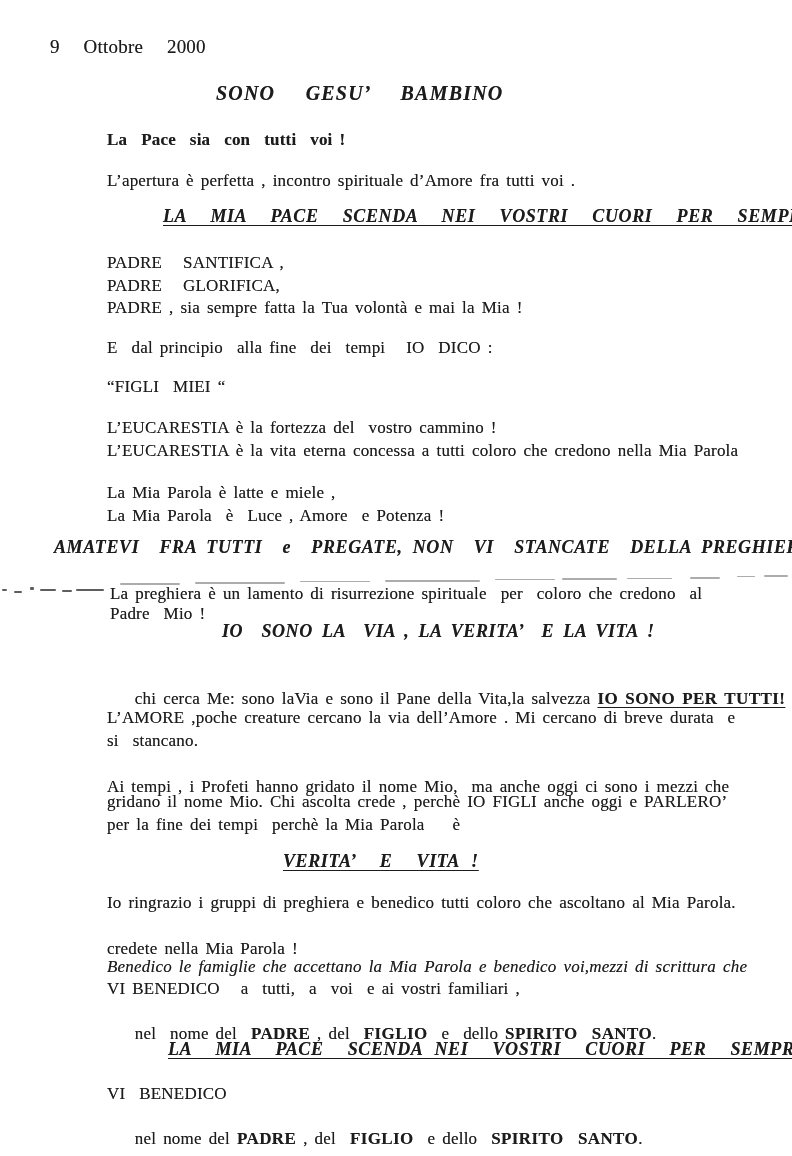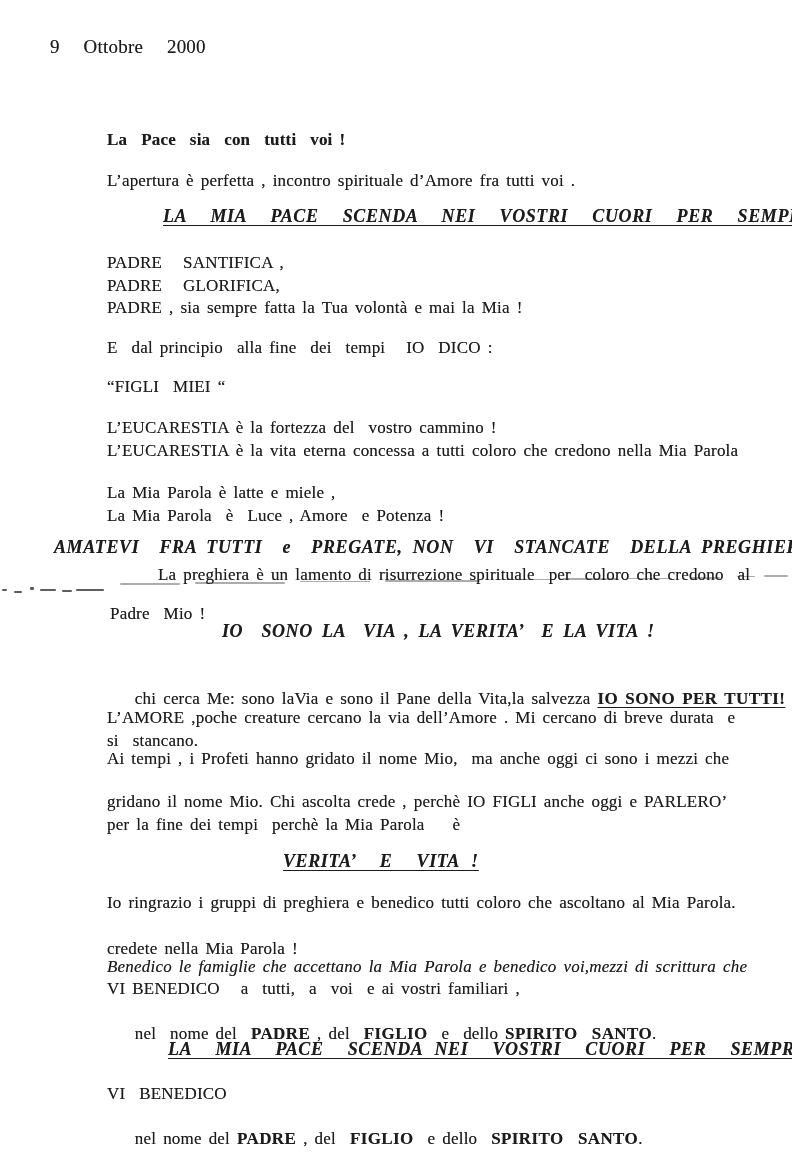--- a/index.html
+++ b/index.html
@@ -34,20 +34,21 @@
   .artifact { position:absolute; background:#5e5e5e; border-radius:1px; }
   .artifact.faint { background:rgba(70,70,70,0.45); }
 </style>
 </head>
 <body>
 
 <div class="page">
 
   <div class="line date-line" style="left:50px; top:36px;">9  Ottobre  2000</div>
 
+  <div class="line doc-title" style="left:216px; top:82px;">SONO  GESU’  BAMBINO</div>
 
   <div class="line" style="left:107px; top:129px;font-weight:bold;">La  Pace  sia  con  tutti  voi !</div>
 
   <div class="line" style="left:107px; top:170px;">L’apertura è perfetta , incontro spirituale d’Amore fra tutti voi .</div>
 
   <div class="line heading underlined" style="left:163px; top:205px;">LA  MIA  PACE  SCENDA  NEI  VOSTRI  CUORI  PER  SEMPRE !</div>
 
   <div class="line" style="left:107px; top:252px;">PADRE   SANTIFICA ,</div>
   <div class="line" style="left:107px; top:275px;">PADRE   GLORIFICA,</div>
   <div class="line" style="left:107px; top:297px;">PADRE , sia sempre fatta la Tua volontà e mai la Mia !</div>
@@ -76,33 +77,33 @@
     <div class="artifact faint" style="left:300px; top:581px; width:70px; height:1px;"></div>
     <div class="artifact faint" style="left:385px; top:580px; width:95px; height:2px;"></div>
     <div class="artifact faint" style="left:495px; top:579px; width:60px; height:1px;"></div>
     <div class="artifact faint" style="left:562px; top:578px; width:55px; height:2px;"></div>
     <div class="artifact faint" style="left:627px; top:578px; width:45px; height:1px;"></div>
     <div class="artifact faint" style="left:690px; top:577px; width:30px; height:2px;"></div>
     <div class="artifact faint" style="left:737px; top:576px; width:18px; height:1px;"></div>
     <div class="artifact faint" style="left:764px; top:575px; width:24px; height:2px;"></div>
   </div>
 
-  <div class="line" style="left:110px; top:564px;margin-left:48px;">La preghiera è un lamento di risurrezione spirituale  per  coloro che credono  al</div>
+  <div class="line" style="left:110px; top:583px;">La preghiera è un lamento di risurrezione spirituale  per  coloro che credono  al</div>
   <div class="line" style="left:110px; top:603px;">Padre  Mio !</div>
 
   <div class="line heading" style="left:222px; top:620px; word-spacing:4px;">IO  SONO LA  VIA , LA VERITA’  E LA VITA !</div>
 
   <div class="line" style="left:107px; top:666px;">
     <span>chi cerca Me: sono laVia e sono il Pane della Vita,la salvezza </span><span class="bold-caps underlined">IO SONO PER TUTTI!</span>
   </div>
 
   <div class="line" style="left:107px; top:707px;">L’AMORE ,poche creature cercano la via dell’Amore . Mi cercano di breve durata  e</div>
   <div class="line" style="left:107px; top:730px;">si  stancano.</div>
 
-  <div class="line" style="left:107px; top:748px;">Ai tempi , i Profeti hanno gridato il nome Mio,  ma anche oggi ci sono i mezzi che</div>
+  <div class="line" style="left:107px; top:776px;">Ai tempi , i Profeti hanno gridato il nome Mio,  ma anche oggi ci sono i mezzi che</div>
   <div class="line" style="left:107px; top:791px;">gridano il nome Mio. Chi ascolta crede , perchè IO FIGLI anche oggi e PARLERO’</div>
   <div class="line" style="left:107px; top:814px;">per la fine dei tempi  perchè la Mia Parola    è</div>
 
   <div class="line heading underlined" style="left:283px; top:850px;">VERITA’  E  VITA !</div>
 
   <div class="line" style="left:107px; top:892px;">Io ringrazio i gruppi di preghiera e benedico tutti coloro che ascoltano al Mia Parola.</div>
   <div class="line" style="left:107px; top:956px;font-style:italic;">Benedico le famiglie che accettano la Mia Parola e benedico voi,mezzi di scrittura che</div>
   <div class="line" style="left:107px; top:938px;">credete nella Mia Parola !</div>
 
   <div class="line" style="left:107px; top:978px;">VI BENEDICO   a  tutti,  a  voi  e ai vostri familiari ,</div>

